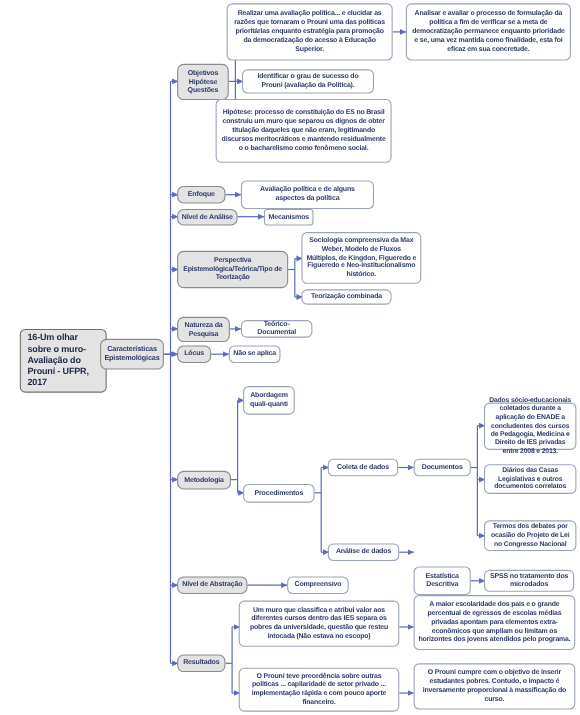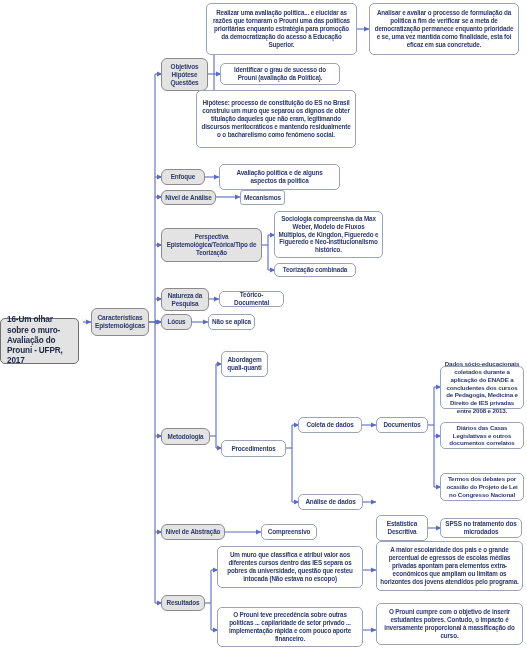--- a/index.html
+++ b/index.html
@@ -169,21 +169,21 @@
     <g fill="none" stroke="#5b6bbf" stroke-width="1.1" marker-end="url(#ar)">
       <path d="M211,570 L218,570"></path>
       <path d="M211,630 L218,630"></path>
     </g>
     <g fill="none" stroke="#5b6bbf" stroke-width="1.1" marker-end="url(#ar)">
       <path d="M363,570 L376,570"></path>
       <path d="M363,630 L376,630"></path>
     </g>
   </svg>
 
-  <div class="node root" style="left:0;top:299px;width:79px;height:46px;font-size:8.2px;margin-top:19px;">16-Um olhar sobre o muro- Avaliação do Prouni - UFPR, 2017</div>
+  <div class="node root" style="left:18px;top:299px;width:79px;height:58px;font-size:8.2px;">16-Um olhar sobre o muro- Avaliação do Prouni - UFPR, 2017</div>
 
   <div class="node gray" style="left:91px;top:308px;width:58px;height:28px;font-size:6.6px;">Características Epistemológicas</div>
 
   <div class="node gray" style="left:161px;top:58px;width:47px;height:33px;font-size:6.4px;">Objetivos Hipótese Questões</div>
 
   <div class="node" style="left:206px;top:3px;width:151px;height:52px;font-size:6.3px;">Realizar uma avaliação política... e elucidar as razões que tornaram o Prouni uma das políticas prioritárias enquanto estratégia para promoção da democratização do acesso à Educação Superior.</div>
 
   <div class="node" style="left:369px;top:3px;width:150px;height:52px;font-size:6.3px;">Analisar e avaliar o processo de formulação da política a fim de verificar se a meta de democratização permanece enquanto prioridade e se, uma vez mantida como finalidade, esta foi eficaz em sua concretude.</div>
 
   <div class="node" style="left:220px;top:63px;width:120px;height:22px;font-size:6.3px;">Identificar o grau de sucesso do Prouni (avaliação da Política).</div>

